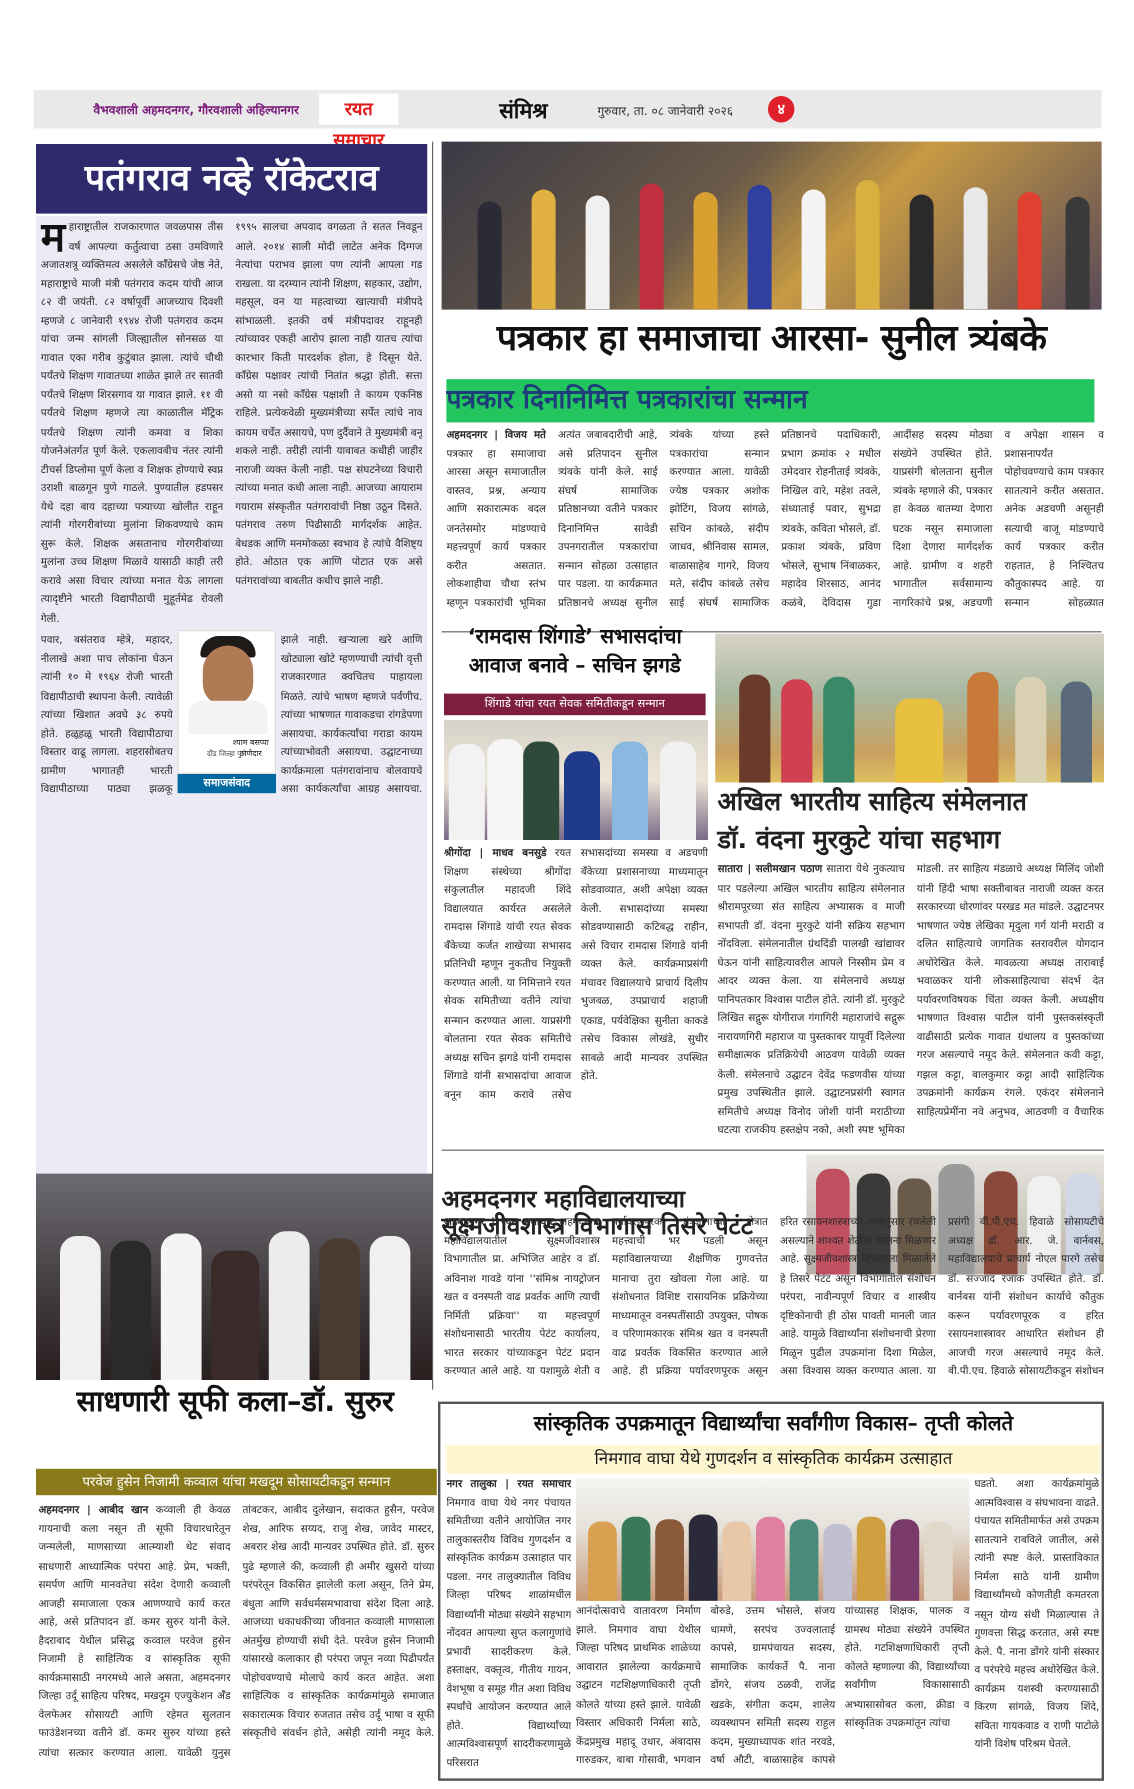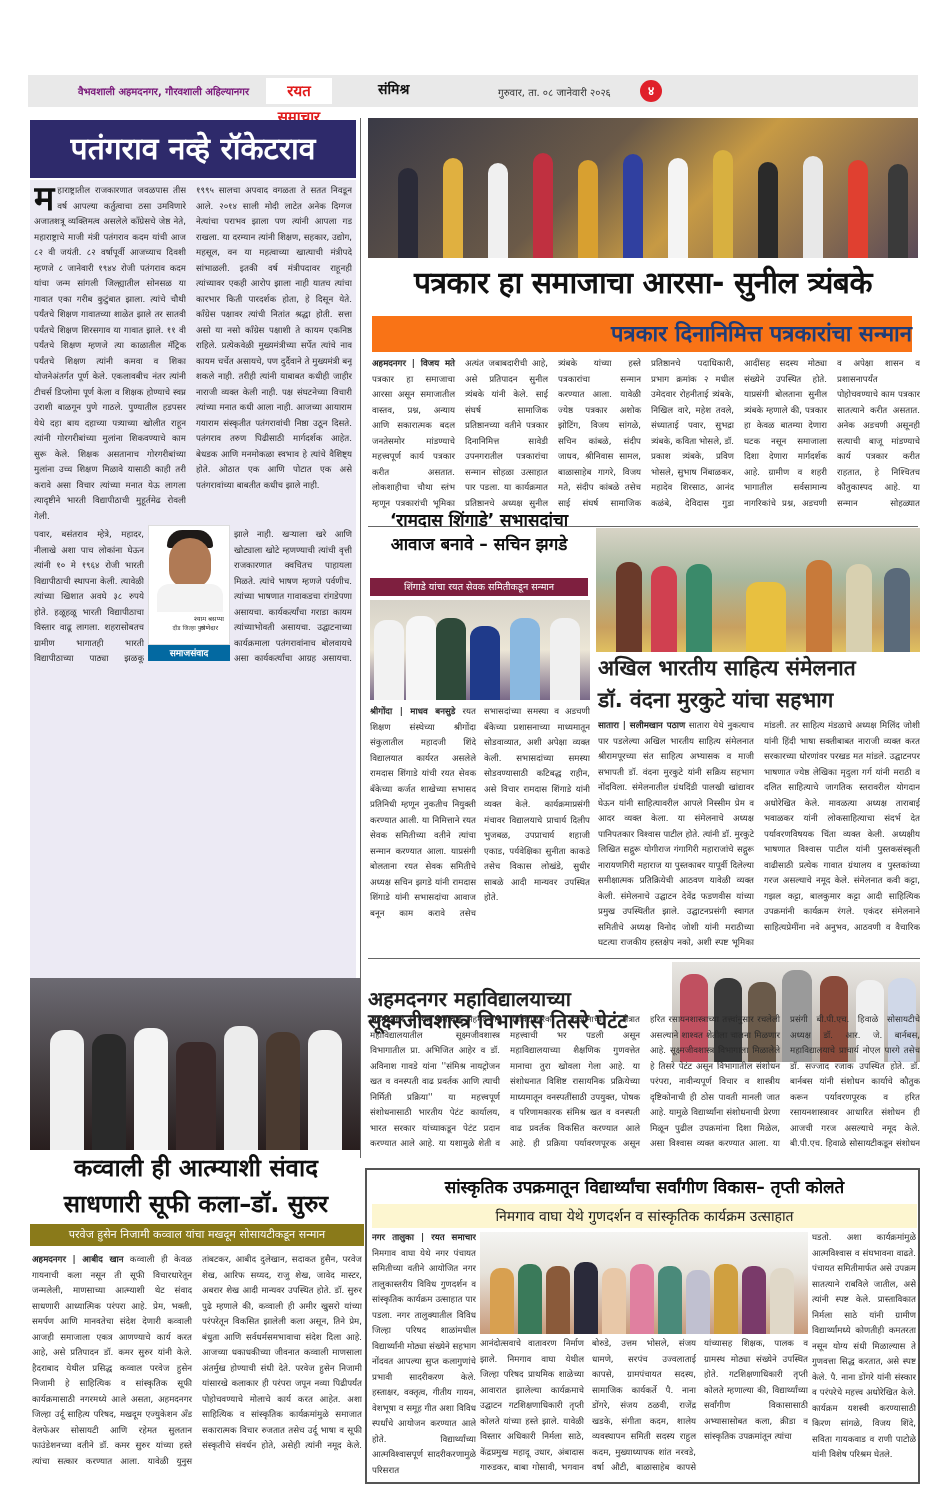--- a/index.html
+++ b/index.html
@@ -4,21 +4,21 @@
 <style>
   * { box-sizing: border-box; margin: 0; padding: 0; }
   html, body { width: 945px; height: 1491px; background: #ffffff; overflow: hidden; }
   body { font-family: "DejaVu Sans", sans-serif; color: #222; position: relative; }
   .abs { position: absolute; }
 
   
   .masthead { left: 28px; top: 75px; width: 890px; height: 32px; background: #e9e9e9; }
   .mh-tag { left: 50px; top: 9px; font-size: 10px; color: #7a1a7a; font-weight: bold; }
   .mh-brand { left: 238px; top: 3px; width: 66px; height: 26px; background: #fff; color: #e01b1b; font-size: 15px; font-weight: bold; text-align: center; line-height: 26px; }
-  .mh-section { left: 350px; top: 4px; font-size: 14px; font-weight: bold; color: #111; font-family: "DejaVu Serif", serif; }
+  .mh-section { left: 388px; top: 4px; font-size: 18px; font-weight: bold; color: #111; font-family: "DejaVu Serif", serif; }
   .mh-date { left: 470px; top: 10px; font-size: 10px; color: #333; }
   .mh-page { left: 612px; top: 5px; width: 22px; height: 22px; border-radius: 11px; background: #e0202a; color: #fff; font-size: 12px; text-align: center; line-height: 22px; font-weight: bold; }
 
   
   .a1-title { left: 30px; top: 120px; width: 326px; height: 58px; background: #2e2a6b; color: #fff; font-size: 30px; font-weight: bold; text-align: center; line-height: 58px; }
   .a1-body { left: 30px; top: 180px; width: 326px; height: 800px; background: #eceaf4; }
   .col { position: absolute; font-size: 8.6px; line-height: 15.5px; color: #2a2a2a; text-align: justify; overflow: hidden; }
   .dropcap { float: left; font-size: 34px; line-height: 30px; font-weight: bold; margin-right: 3px; color: #111; }
   .byphoto { left: 148px; top: 525px; width: 82px; height: 120px; background: #fff; border: 1px solid #ddd; }
   .face { position: absolute; left: 20px; top: 8px; width: 42px; height: 50px; border-radius: 21px 21px 18px 18px; background: #b07a55; }
@@ -30,24 +30,24 @@
 
   
   .photo { background: linear-gradient(135deg, #3a3a46 0%, #6b5a48 40%, #c79a44 60%, #5a4a58 100%); overflow: hidden; }
   .photo .person { position: absolute; bottom: 0; width: 20px; border-radius: 10px 10px 0 0; }
   .photo-light { background: linear-gradient(180deg, #f2efe8 0%, #d8d2c8 55%, #b8a890 100%); }
   .photo-stage { background: linear-gradient(180deg, #d6d2c8 0%, #ece6d6 50%, #7a6a88 100%); }
   .photo-dark { background: linear-gradient(180deg, #6c6a72 0%, #403a3c 60%, #281e1e 100%); }
 
   
   .a2-head { left: 368px; top: 258px; width: 550px; height: 50px; font-size: 30px; font-weight: bold; color: #111; text-align: center; line-height: 50px; letter-spacing: -0.5px; }
-  .a2-sub { left: 372px; top: 316px; width: 540px; height: 36px; background: #f97316; color: #1e3d7a; font-size: 22px; text-align: right; line-height: 36px; font-weight: bold; }
+  .a2-sub { left: 372px; top: 316px; width: 540px; height: 36px; background: #22c55e; color: #1e3d7a; font-size: 22px; text-align: left; line-height: 36px; font-weight: bold; }
 
   
-  .a3-head { left: 368px; top: 508px; width: 222px; font-size: 17px; font-weight: bold; line-height: 24px; color: #111; text-align: center; }
+  .a3-head { left: 368px; top: 519px; width: 222px; font-size: 17px; font-weight: bold; line-height: 24px; color: #111; text-align: center; }
   .a3-sub { left: 370px; top: 578px; width: 218px; height: 18px; background: #7e1f3f; color: #fff; font-size: 9.5px; line-height: 18px; text-align: center; }
 
   
   .a4-head { left: 598px; top: 652px; width: 322px; font-size: 21px; font-weight: bold; color: #222; text-align: left; line-height: 32px; }
 
   
   .a5-head { left: 368px; top: 965px; width: 290px; font-size: 20px; font-weight: bold; color: #222; text-align: left; line-height: 22px; margin-top: 23px; }
 
   
   .a6-head { left: 30px; top: 1150px; width: 332px; font-size: 24px; font-weight: bold; color: #111; text-align: center; line-height: 36px; }
@@ -156,21 +156,20 @@
 <div class="abs photo-dark" style="left:30px; top:978px; width:330px; height:172px;">
   <div class="abs" style="left:20px; bottom:0; width:34px; height:120px; background:#f0f0f0; border-radius:14px 14px 0 0;"></div>
   <div class="abs" style="left:62px; bottom:0; width:34px; height:116px; background:#2a2a2a; border-radius:14px 14px 0 0;"></div>
   <div class="abs" style="left:104px; bottom:0; width:34px; height:122px; background:#f4f4f4; border-radius:14px 14px 0 0;"></div>
   <div class="abs" style="left:146px; bottom:0; width:40px; height:108px; background:#3a2a2a; border-radius:14px 14px 0 0;"></div>
   <div class="abs" style="left:194px; bottom:0; width:34px; height:124px; background:#ececec; border-radius:14px 14px 0 0;"></div>
   <div class="abs" style="left:236px; bottom:0; width:34px; height:118px; background:#4a3a30; border-radius:14px 14px 0 0;"></div>
   <div class="abs" style="left:278px; bottom:0; width:34px; height:120px; background:#f0f0f0; border-radius:14px 14px 0 0;"></div>
 </div>
 <div class="abs a6-head">
-  <div>कव्वाली ही आत्म्याशी संवाद</div>
   <div>साधणारी सूफी कला–डॉ. सुरुर</div>
 </div>
 <div class="abs a6-sub">परवेज हुसेन निजामी कव्वाल यांचा मखदूम सोसायटीकडून सन्मान</div>
 <div class="col" style="left:32px; top:1252px; width:330px; height:232px; column-count:2; column-gap:10px;"><b>अहमदनगर | आबीद खान</b> <span>कव्वाली ही केवळ गायनाची कला नसून ती सूफी विचारधारेतून जन्मलेली, माणसाच्या आत्म्याशी थेट संवाद साधणारी आध्यात्मिक परंपरा आहे. प्रेम, भक्ती, समर्पण आणि मानवतेचा संदेश देणारी कव्वाली आजही समाजाला एकत्र आणण्याचे कार्य करत आहे, असे प्रतिपादन डॉ. कमर सुरुर यांनी केले. हैदराबाद येथील प्रसिद्ध कव्वाल परवेज हुसेन निजामी हे साहित्यिक व सांस्कृतिक सूफी कार्यक्रमासाठी नगरमध्ये आले असता, अहमदनगर जिल्हा उर्दू साहित्य परिषद, मखदूम एज्युकेशन अँड वेलफेअर सोसायटी आणि रहेमत सुलतान फाउंडेशनच्या वतीने डॉ. कमर सुरुर यांच्या हस्ते त्यांचा सत्कार करण्यात आला. यावेळी युनुस तांबटकर, आबीद दुलेखान, सदाकत हुसैन, परवेज शेख, आरिफ सय्यद, राजु शेख, जावेद मास्टर, अबरार शेख आदी मान्यवर उपस्थित होते. डॉ. सुरुर पुढे म्हणाले की, कव्वाली ही अमीर खुसरो यांच्या परंपरेतून विकसित झालेली कला असून, तिने प्रेम, बंधुता आणि सर्वधर्मसमभावाचा संदेश दिला आहे. आजच्या धकाधकीच्या जीवनात कव्वाली माणसाला अंतर्मुख होण्याची संधी देते. परवेज हुसेन निजामी यांसारखे कलाकार ही परंपरा जपून नव्या पिढीपर्यंत पोहोचवण्याचे मोलाचे कार्य करत आहेत. अशा साहित्यिक व सांस्कृतिक कार्यक्रमांमुळे समाजात सकारात्मक विचार रुजतात तसेच उर्दू भाषा व सूफी संस्कृतीचे संवर्धन होते, असेही त्यांनी नमूद केले. उपस्थित रसिकांनी मोठ्या संख्येने उपस्थित राहून कव्वालीचा आनंद घेतला.</span></div>
 
 <div class="abs a7-box"></div>
 <div class="abs a7-head">सांस्कृतिक उपक्रमातून विद्यार्थ्यांचा सर्वांगीण विकास– तृप्ती कोलते</div>
 <div class="abs a7-sub">निमगाव वाघा येथे गुणदर्शन व सांस्कृतिक कार्यक्रम उत्साहात</div>
 <div class="col" style="left:372px; top:1230px; width:104px; height:250px;"><b>नगर तालुका | रयत समाचार</b> <span>निमगाव वाघा येथे नगर पंचायत समितीच्या वतीने आयोजित नगर तालुकास्तरीय विविध गुणदर्शन व सांस्कृतिक कार्यक्रम उत्साहात पार पडला. नगर तालुक्यातील विविध जिल्हा परिषद शाळांमधील विद्यार्थ्यांनी मोठ्या संख्येने सहभाग नोंदवत आपल्या सुप्त कलागुणांचे प्रभावी सादरीकरण केले. हस्ताक्षर, वक्तृत्व, गीतीय गायन, वेशभूषा व समूह गीत अशा विविध स्पर्धांचे आयोजन करण्यात आले होते. विद्यार्थ्यांच्या आत्मविश्वासपूर्ण सादरीकरणामुळे परिसरात</span></div>
 <div class="abs" style="left:480px; top:1232px; width:328px; height:102px; background:linear-gradient(180deg,#f4f4f2 0%,#e6e2da 40%,#c89a7a 100%);">

